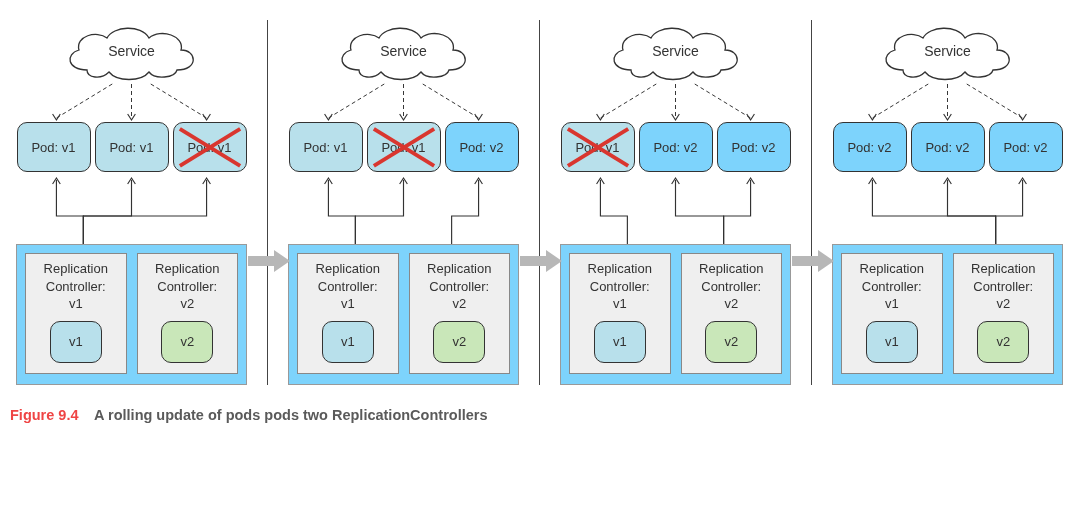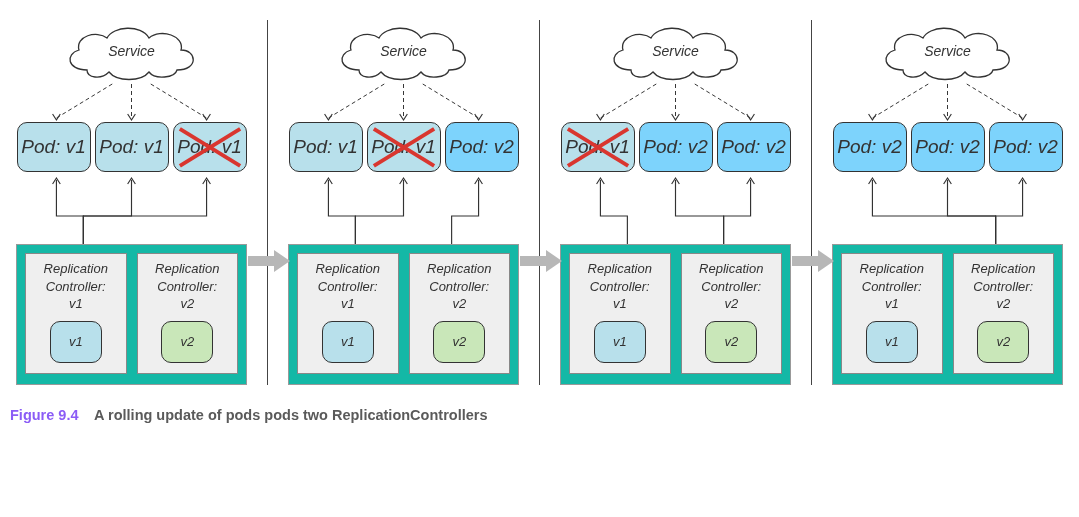--- a/index.html
+++ b/index.html
@@ -8,21 +8,20 @@
     padding: 20px 10px;
     font-family: Arial, Helvetica, sans-serif;
     background: #fff;
     color: #333;
   }
   .diagram {
     display: flex;
     align-items: flex-end;
     gap: 14px;
     position: relative;
-    font-style: italic;
   }
   .stage {
     flex: 1 1 0;
     display: flex;
     flex-direction: column;
     align-items: center;
     padding: 0 6px;
     position: relative;
   }
   .div-line {
@@ -62,40 +61,40 @@
     width: 100%;
   }
   .pod {
     width: 74px;
     height: 50px;
     border: 1px solid #333;
     border-radius: 10px;
     display: flex;
     align-items: center;
     justify-content: center;
-    font-size: 19px;
+    font-size: 13px;
     position: relative;
   }
   .pod.v1 { background: #b8e0eb; }
   .pod.v2 { background: #7dd3fc; }
   .pod .xmark {
     position: absolute;
     inset: 0;
     pointer-events: none;
   }
   
   .solid-conn {
     width: 100%;
     height: 70px;
     position: relative;
     margin-top: 2px;
   }
   
   .rc-panel {
-    background: #14b8a6;
+    background: #7dd3fc;
     border: 1px solid #999;
     width: 100%;
     padding: 8px 8px 10px 8px;
     display: flex;
     gap: 10px;
     justify-content: center;
   }
   .rc {
     flex: 1 1 0;
     border: 1px solid #888;
@@ -128,21 +127,21 @@
     width: 44px;
     height: 22px;
     z-index: 5;
   }
   .caption {
     margin-top: 22px;
     font-size: 14.5px;
     color: #5a5a5a;
     font-weight: bold;
   }
-  .caption .fig { color: #8b5cf6; }
+  .caption .fig { color: #ef4444; }
 </style>
 </head>
 <body>
 
 <div class="diagram" id="diagram">
     <div class="stage">
       <div class="cloud-wrap">
         <div class="cloud"><svg viewBox="0 0 150 62" preserveAspectRatio="none">
     <path d="M30 50 C10 50 8 34 22 30 C18 16 40 10 50 18 C56 6 84 4 92 18 C104 8 128 16 124 30 C140 30 142 50 120 50 C118 58 98 60 92 52 C84 62 60 62 52 52 C44 60 30 58 30 50 Z" fill="#fff" stroke="#333" stroke-width="1.3"></path>
   </svg><span class="cloud-label">Service</span></div>

